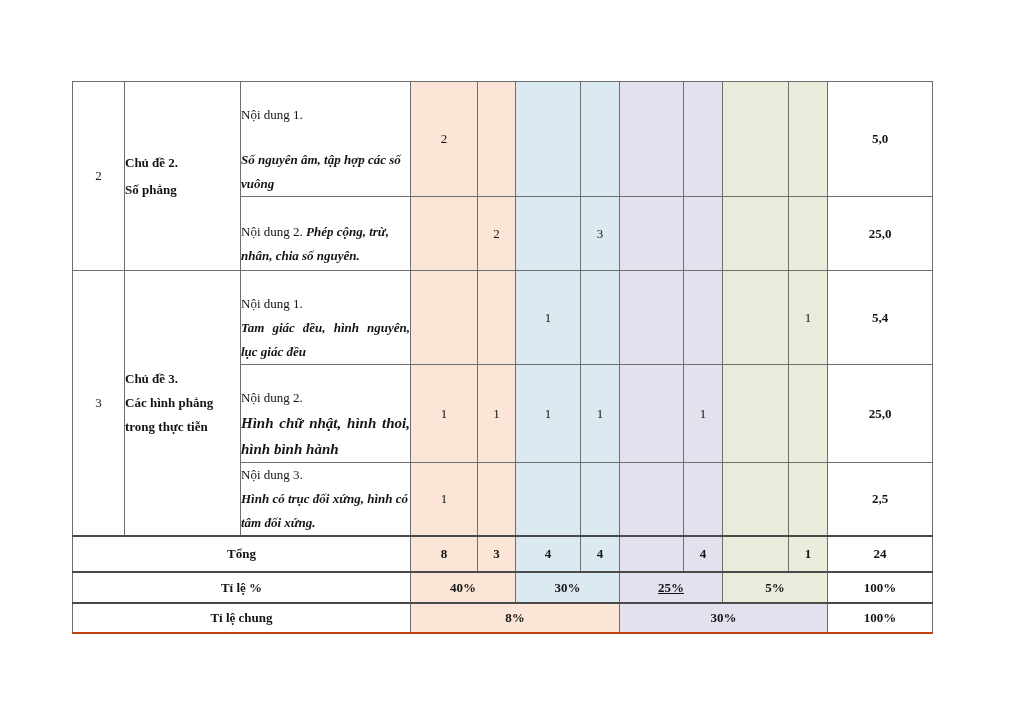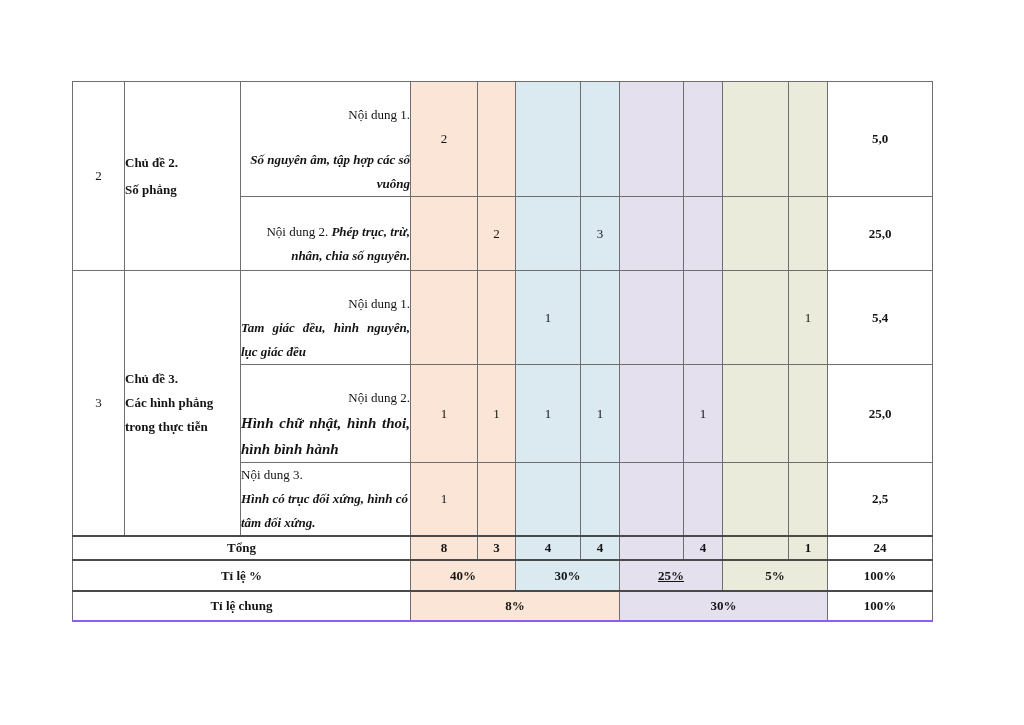--- a/index.html
+++ b/index.html
@@ -20,44 +20,44 @@
   }
   .matrix td {
     border: 1px solid #6e6e6e;
     padding: 0;
     vertical-align: middle;
     font-size: 13px;
     overflow: hidden;
   }
 
   tr.h76 { height: 76px; } tr.h74 { height: 74px; } tr.h86 { height: 86px; }
-  tr.h82 { height: 82px; } tr.h68 { height: 68px; } tr.h28 { height: 24px; }
+  tr.h82 { height: 82px; } tr.h68 { height: 68px; } tr.h28 { height: 36px; }
   tr.h31 { height: 31px; } tr.h30 { height: 30px; }
 
   .stt { text-align: center; }
   .stt-mid { vertical-align: middle; padding-top: 16px; }
   .stt-top { vertical-align: top; padding-top: 50px; }
 
   .topic { font-weight: bold; padding-left: 7px; padding-right: 4px; line-height: 27px; }
   .topic-mid { vertical-align: middle; padding-top: 22px; }
   .topic-top { vertical-align: top; padding-top: 5px; line-height: 24px; }
 
   .nd { vertical-align: top; padding: 3px 6px 2px 6px; line-height: 24px; }
-  .ctr { text-align: right; margin-top: 21px; }
+  .ctr { text-align: left; margin-top: 21px; }
   .jst { text-align: justify; }
   .lft { text-align: left; }
   .bi { font-weight: bold; font-style: italic; }
   .big { font-size: 15px; line-height: 26px; }
 
   .val { text-align: center; }
   .tot { text-align: center; font-weight: bold; }
   .total-col { border-left: 2px solid #4a4a4a; }
 
   tr.sep td { border-top: 2px solid #4a4a4a; }
-  tr.last td { border-bottom: 2px solid #8b5cf6; }
+  tr.last td { border-bottom: 2px solid #c2410c; }
 
   .flabel { text-align: center; font-weight: bold; font-size: 13.5px; }
   .fval { text-align: center; font-weight: bold; }
 </style>
 </head>
 <body>
 
 <div id="canvas">
   <table class="matrix">
     <colgroup>
@@ -92,21 +92,21 @@
       <td class="val" style="background-color: rgb(219, 233, 240);"></td>
       <td class="val" style="background-color: rgb(228, 224, 238);"></td>
       <td class="val" style="background-color: rgb(228, 224, 238);"></td>
       <td class="val" style="background-color: rgb(235, 235, 220);"></td>
       <td class="val" style="background-color: rgb(235, 235, 220);"></td>
       <td class="tot total-col">5,0</td>
     </tr>
 
     <tr class="h74">
       <td class="nd">
-        <div class="ctr"><span>Nội dung 2.</span> <span class="bi">Phép trục, trừ, nhân, chia số nguyên.</span></div>
+        <div class="ctr"><span>Nội dung 2.</span> <span class="bi">Phép cộng, trừ, nhân, chia số nguyên.</span></div>
       </td>
       <td class="val" style="background-color: rgb(251, 229, 214);"></td>
       <td class="val" style="background-color: rgb(251, 229, 214);">2</td>
       <td class="val" style="background-color: rgb(219, 233, 240);"></td>
       <td class="val" style="background-color: rgb(219, 233, 240);">3</td>
       <td class="val" style="background-color: rgb(228, 224, 238);"></td>
       <td class="val" style="background-color: rgb(228, 224, 238);"></td>
       <td class="val" style="background-color: rgb(235, 235, 220);"></td>
       <td class="val" style="background-color: rgb(235, 235, 220);"></td>
       <td class="tot total-col">25,0</td>

